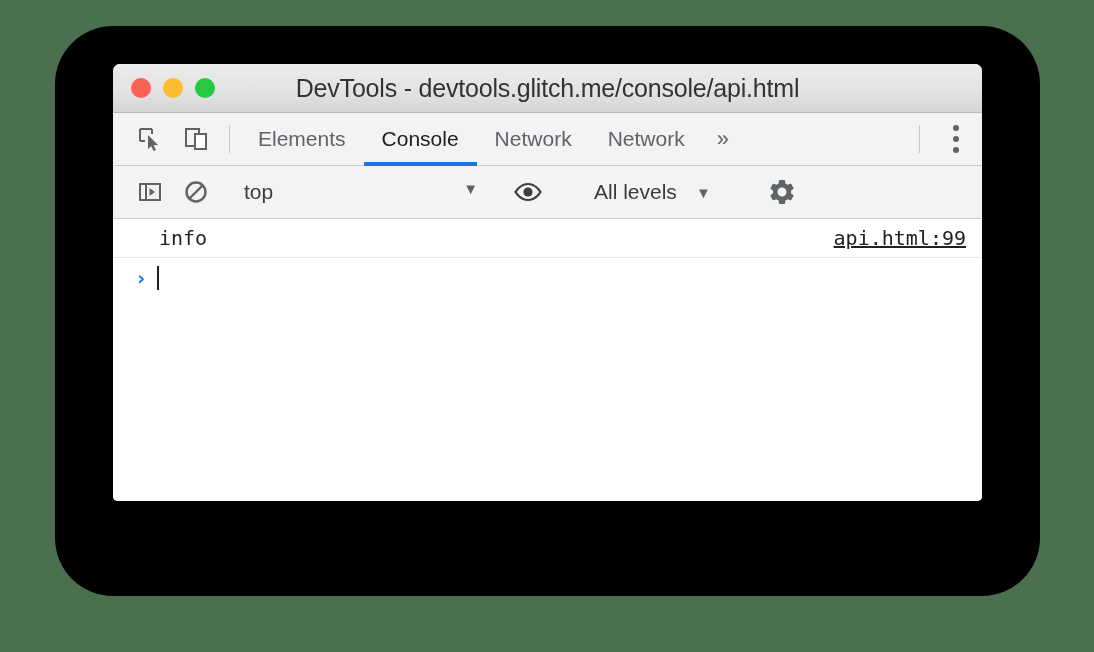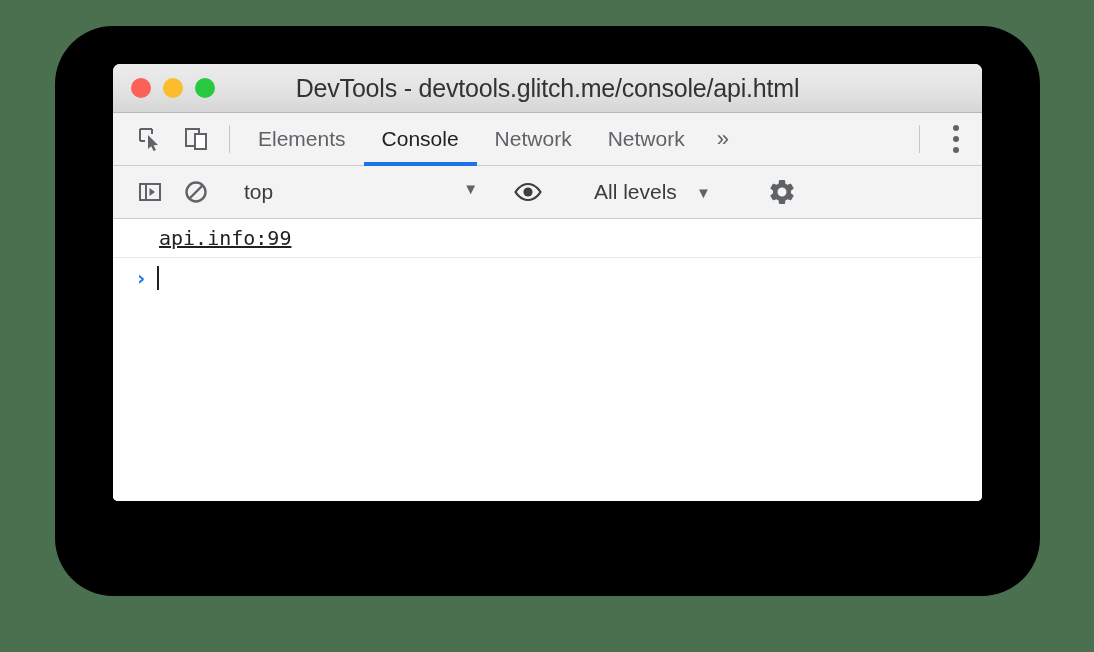--- a/index.html
+++ b/index.html
@@ -351,21 +351,22 @@
       <div class="gear-wrap">
         <svg width="30" height="30" viewBox="0 0 24 24">
           <path fill="#5f6368" d="M19.14 12.94c.04-.3.06-.61.06-.94s-.02-.64-.07-.94l2.03-1.58a.49.49 0 0 0 .12-.61l-1.92-3.32a.49.49 0 0 0-.59-.22l-2.39.96a7.03 7.03 0 0 0-1.62-.94l-.36-2.54a.48.48 0 0 0-.48-.41h-3.84a.48.48 0 0 0-.47.41l-.36 2.54c-.59.24-1.13.57-1.62.94l-2.39-.96a.48.48 0 0 0-.59.22L2.74 8.87c-.12.21-.08.47.12.61l2.03 1.58c-.05.3-.09.63-.09.94s.02.64.07.94l-2.03 1.58a.49.49 0 0 0-.12.61l1.92 3.32c.12.22.37.29.59.22l2.39-.96c.5.38 1.03.7 1.62.94l.36 2.54c.5.24.24.41.48.41h3.84c.24 0 .44-.17.47-.41l.36-2.54c.59-.24 1.13-.56 1.62-.94l2.39.96c.22.08.47 0 .59-.22l1.92-3.32a.49.49 0 0 0-.12-.61l-2.01-1.58zM12 15.6A3.6 3.6 0 1 1 12 8.4a3.6 3.6 0 0 1 0 7.2z"></path>
         </svg>
       </div>
     </div>
 
     <div class="console">
 
       <div class="msg-row">
-        <a class="msg-link" href="#">api.info:99</a>
+        <span class="msg-text">info</span>
+        <a class="msg-link" href="#">api.html:99</a>
       </div>
 
       <div class="prompt-row">
         <span class="prompt-arrow">›</span>
         <span class="caret-bar"></span>
       </div>
 
       <div class="fill"></div>
     </div>
 

